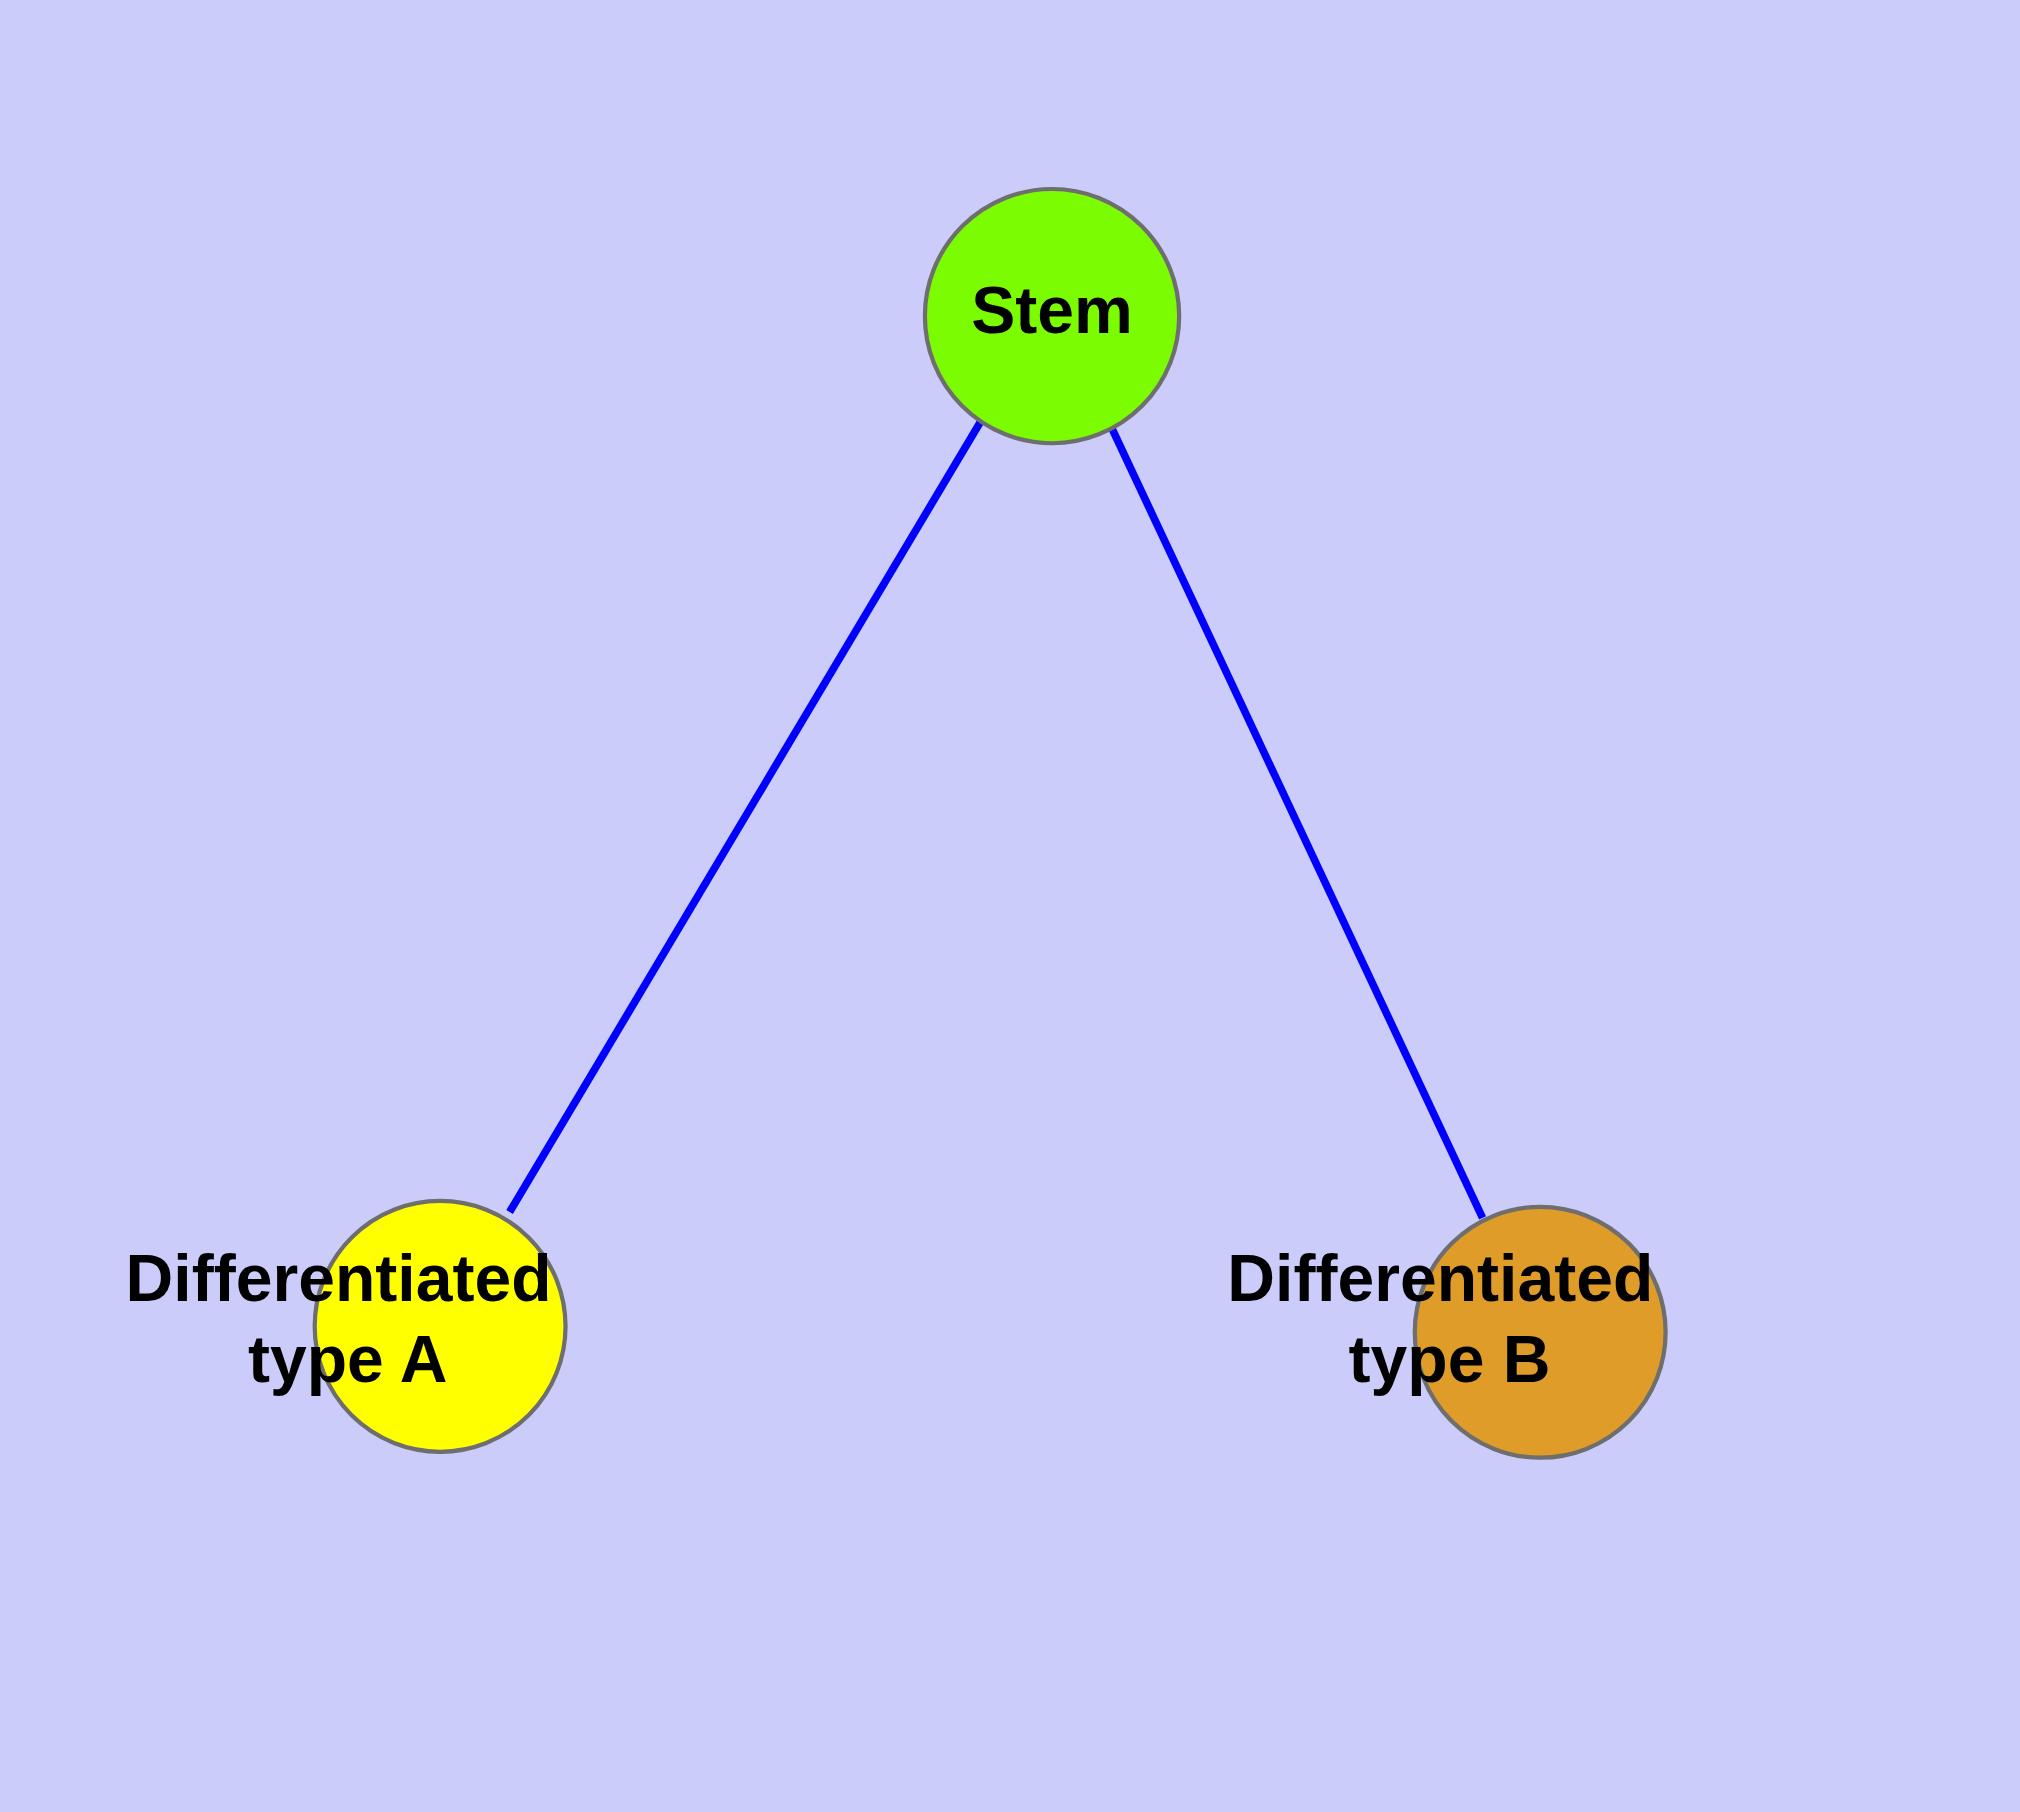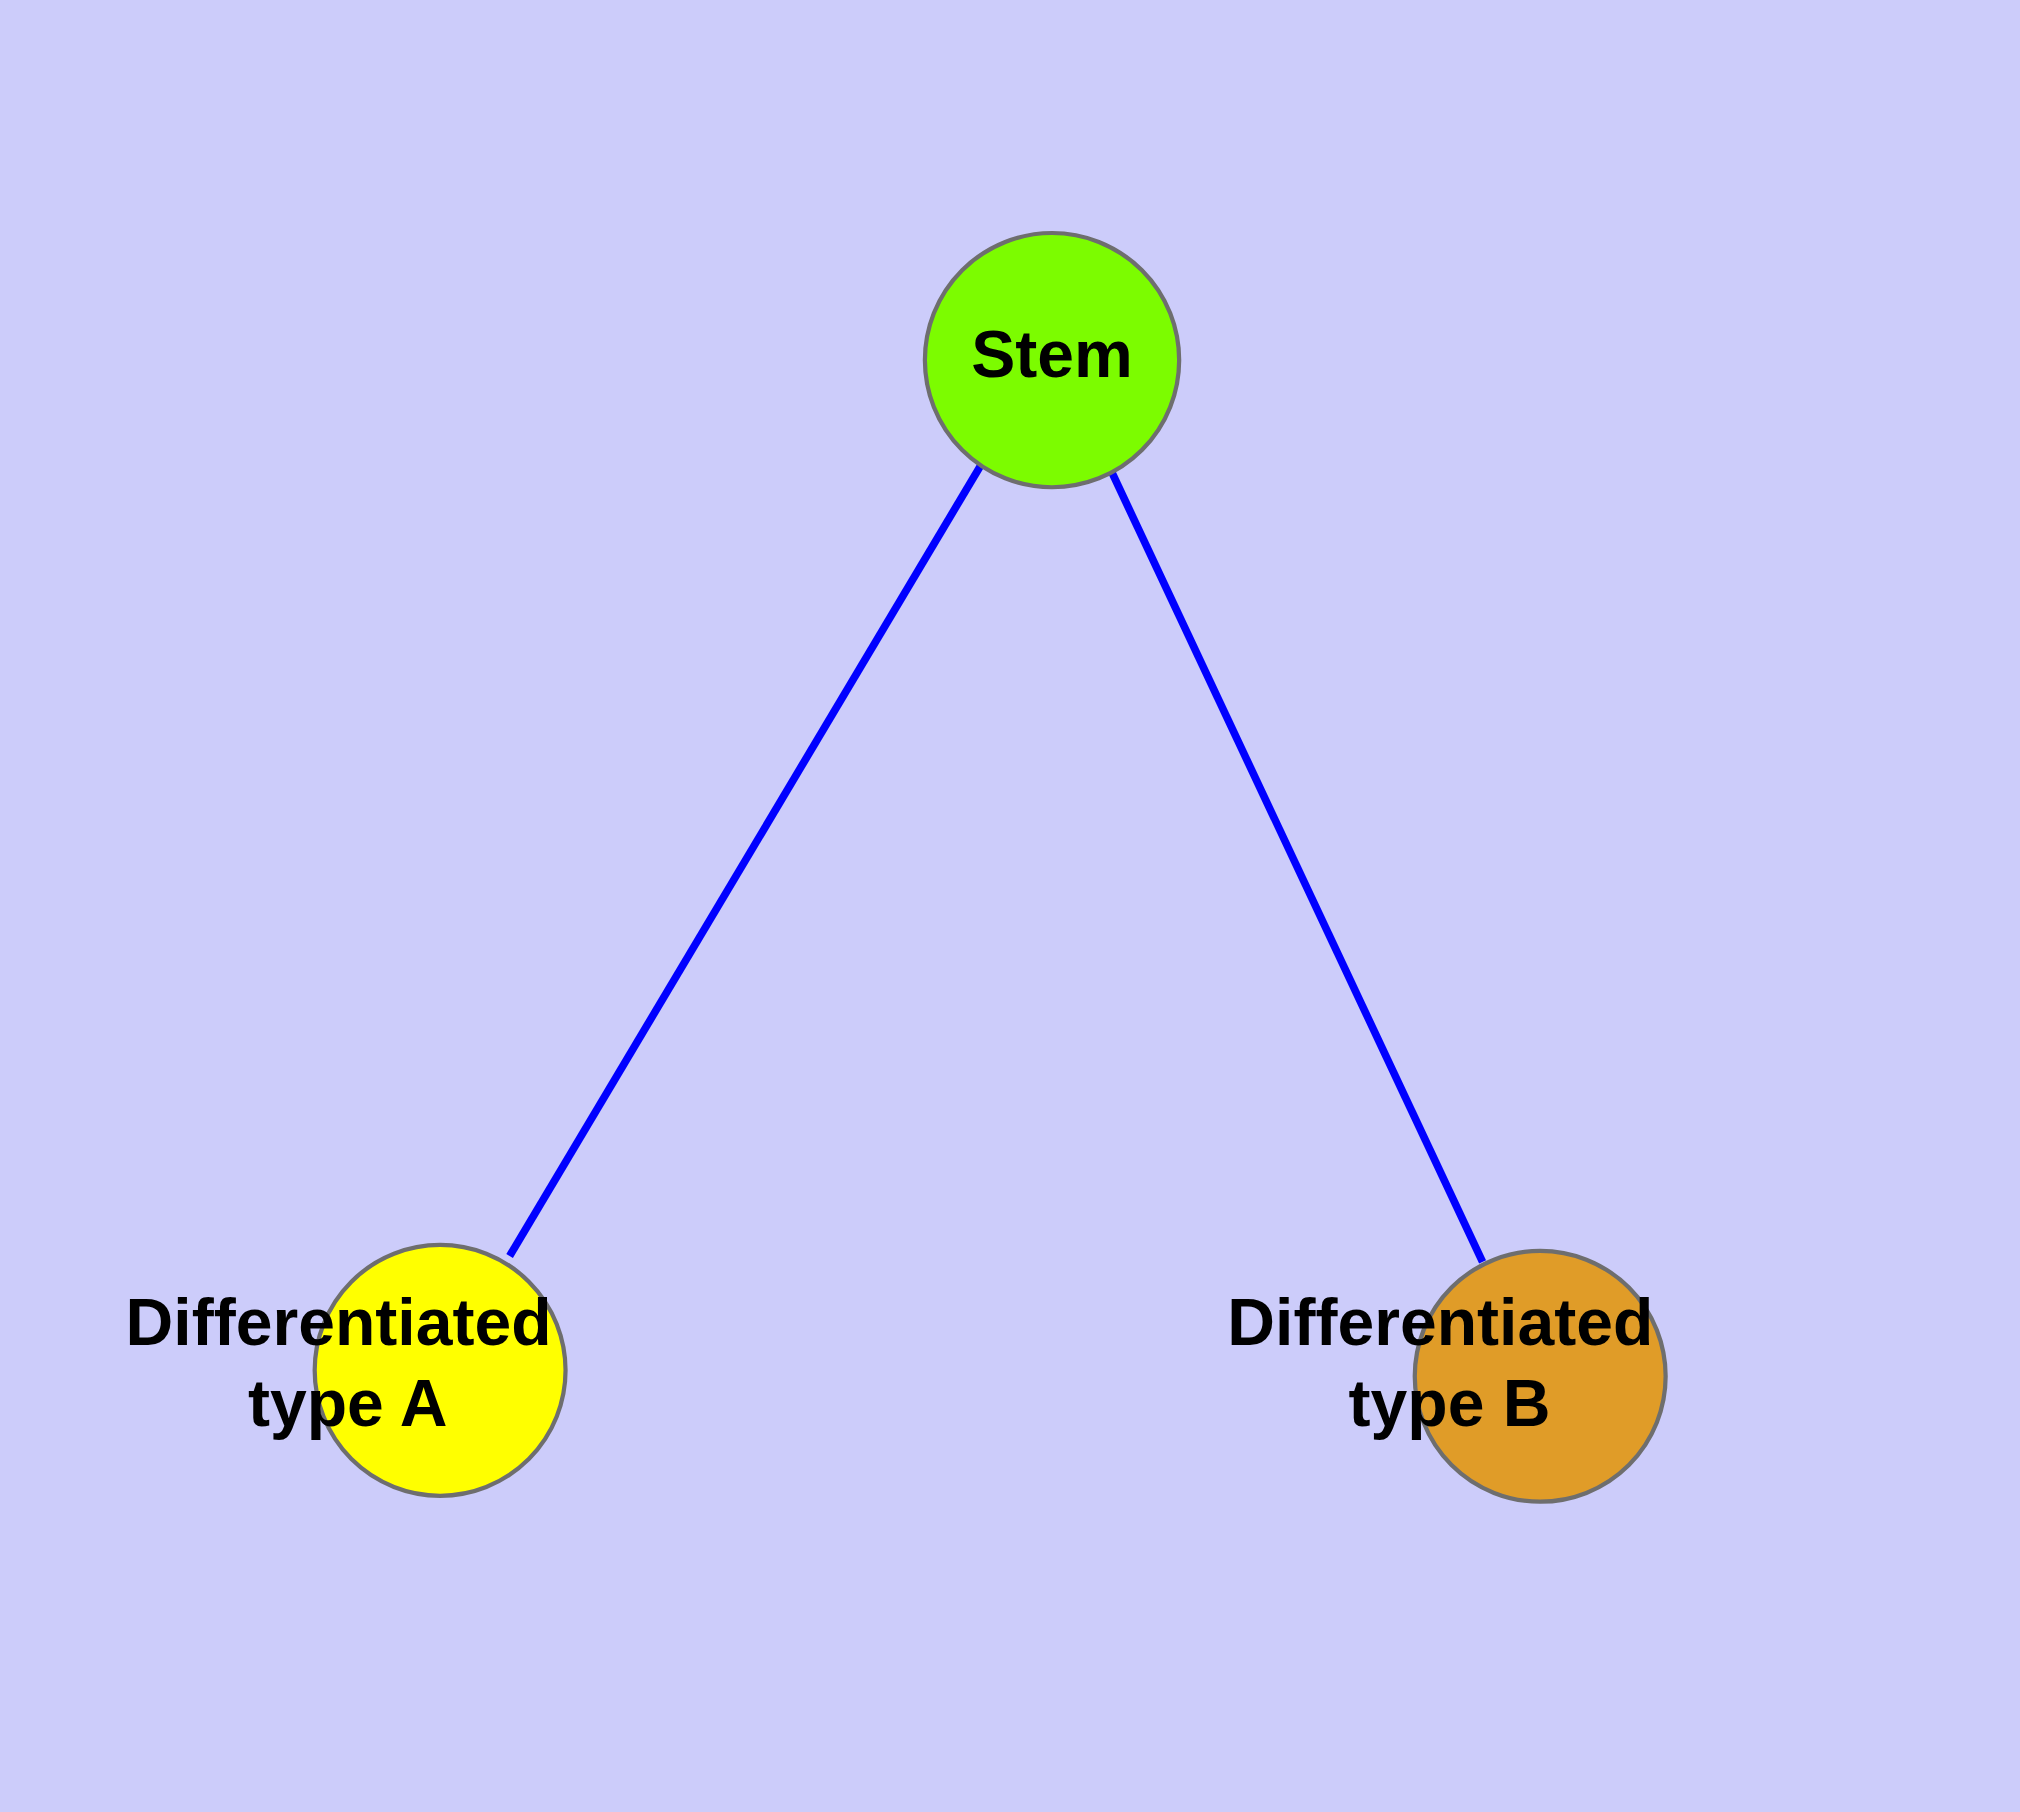--- a/index.html
+++ b/index.html
@@ -8,21 +8,20 @@
     padding: 0;
     background: #ccccfa;
   }
   #canvas {
     position: relative;
     width: 2021px;
     height: 1736px;
     background: #ccccfa;
     overflow: hidden;
     font-family: "Liberation Sans", sans-serif;
-    margin-top: 44px;
   }
   #graph-svg {
     position: absolute;
     left: 0;
     top: 0;
     width: 2021px;
     height: 1812px;
     display: block;
   }
   .node-label {

